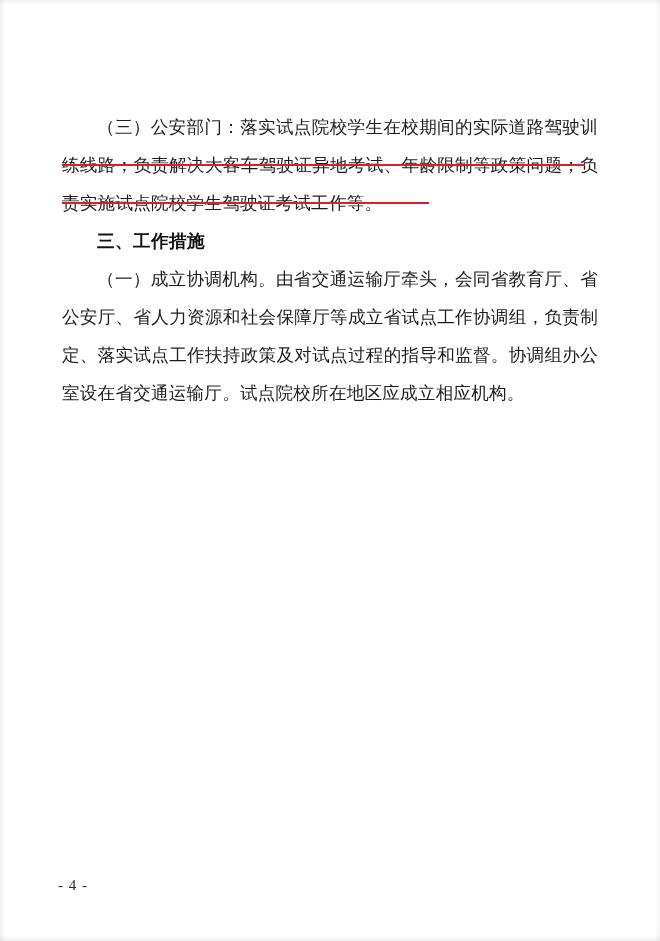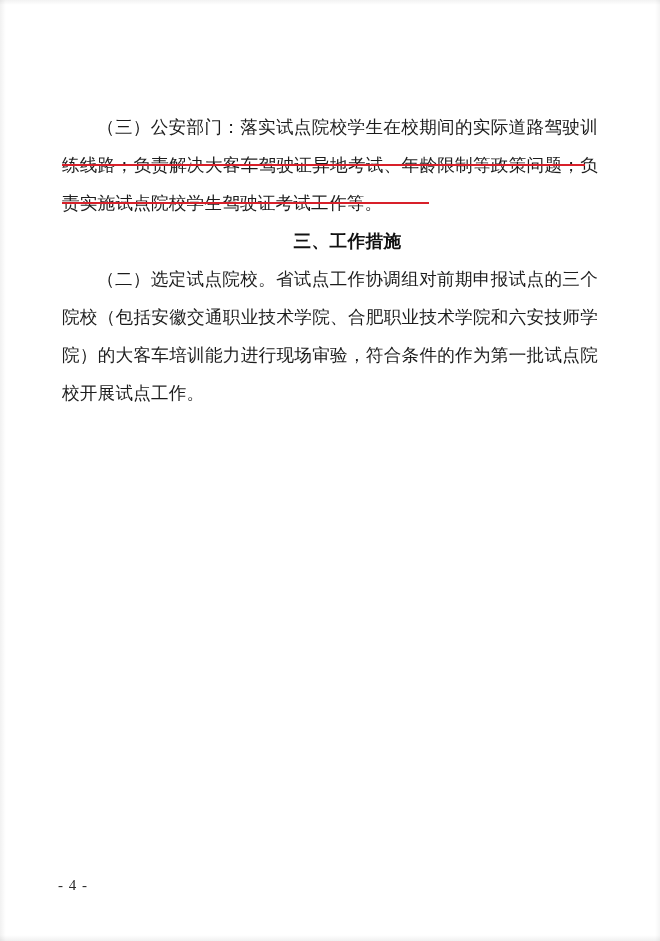--- a/index.html
+++ b/index.html
@@ -38,21 +38,20 @@
     text-indent: 35px;
   }
   p.heading {
     margin: 0;
     font-size: 17.6px;
     line-height: 38px;
     text-indent: 35px;
     font-weight: bold;
     color: #111;
     letter-spacing: 0.4px;
-    text-align: center;
   }
   .redline {
     position: absolute;
     height: 2px;
     background: #d8202a;
     left: 0;
   }
   .rl1 {
     top: 56px;
     width: 523px;
@@ -117,19 +116,19 @@
   <div class="edge-shadow-top"></div>
   <div class="edge-shadow-bottom"></div>
 
   <div class="doc-body">
 
     <div class="redline rl1"></div>
     <div class="redline rl2"></div>
 
     <p class="para indent">（三）公安部门：落实试点院校学生在校期间的实际道路驾驶训练线路；负责解决大客车驾驶证异地考试、年龄限制等政策问题；负责实施试点院校学生驾驶证考试工作等。</p>
     <p class="heading">三、工作措施</p>
-    <p class="para indent">（二）选定试点院校。省试点工作协调组对前期申报试点的三个院校（包括安徽交通职业技术学院、合肥职业技术学院和六安技师学院）的大客车培训能力进行现场审验，符合条件的作为第一批试点院校开展试点工作。</p>
+    <p class="para indent">（一）成立协调机构。由省交通运输厅牵头，会同省教育厅、省公安厅、省人力资源和社会保障厅等成立省试点工作协调组，负责制定、落实试点工作扶持政策及对试点过程的指导和监督。协调组办公室设在省交通运输厅。试点院校所在地区应成立相应机构。</p>
 
   </div>
 
   <div class="page-number">- 4 -</div>
 
 </div>
 
 </body></html>

